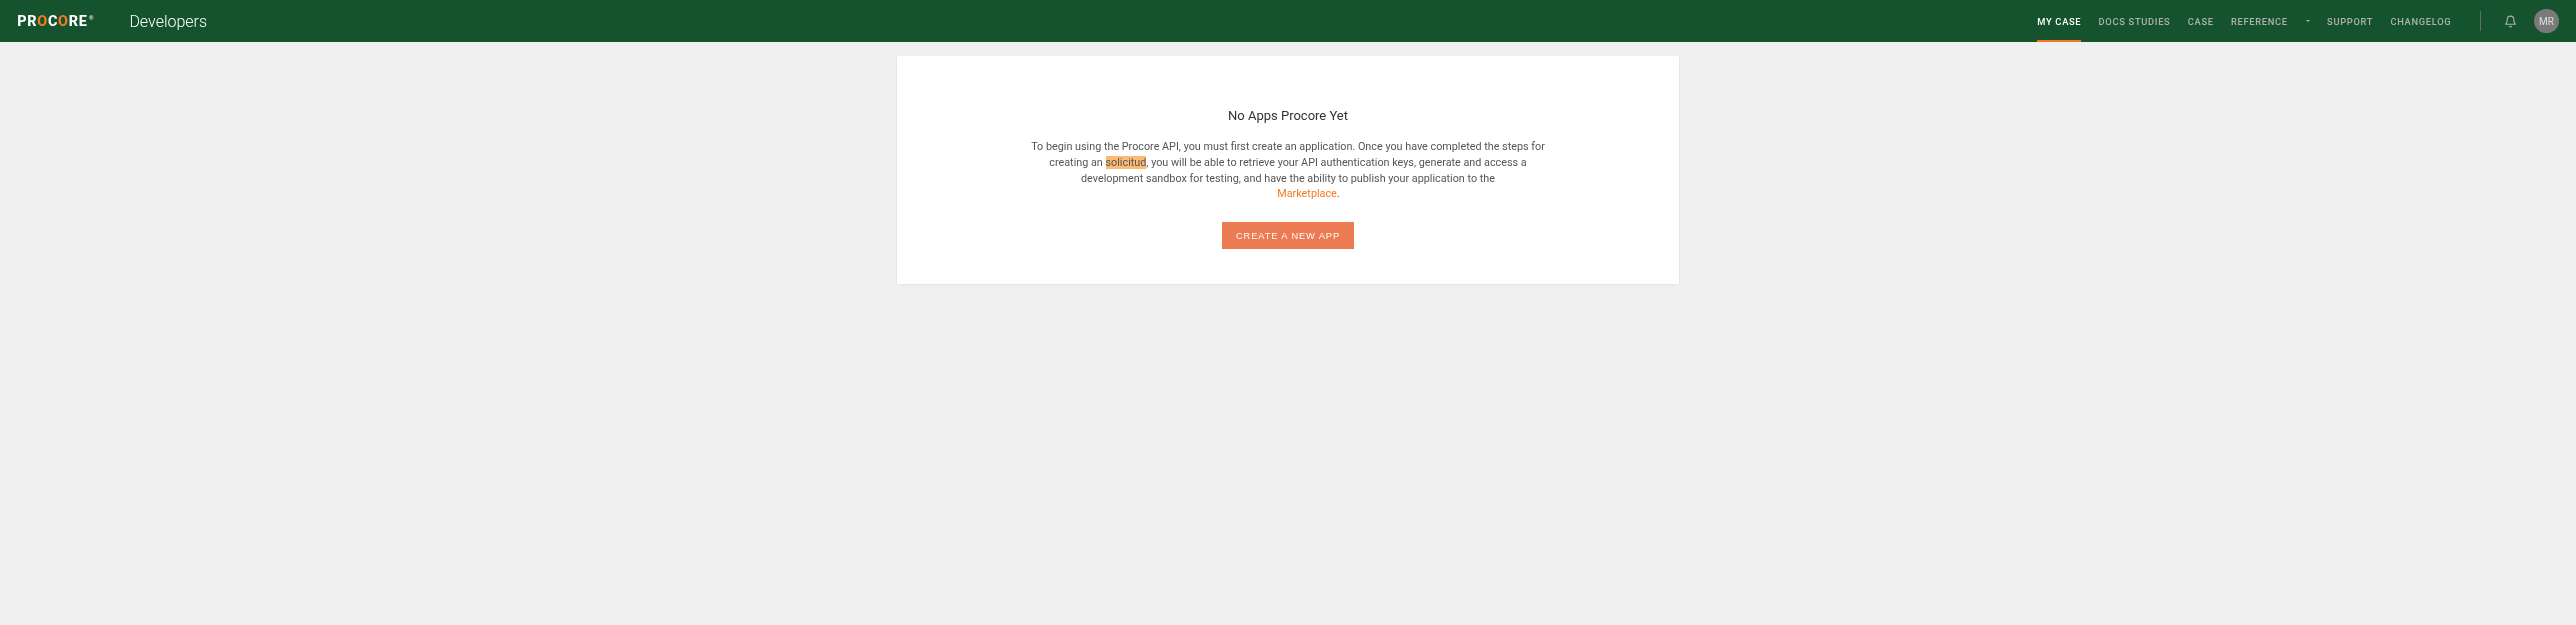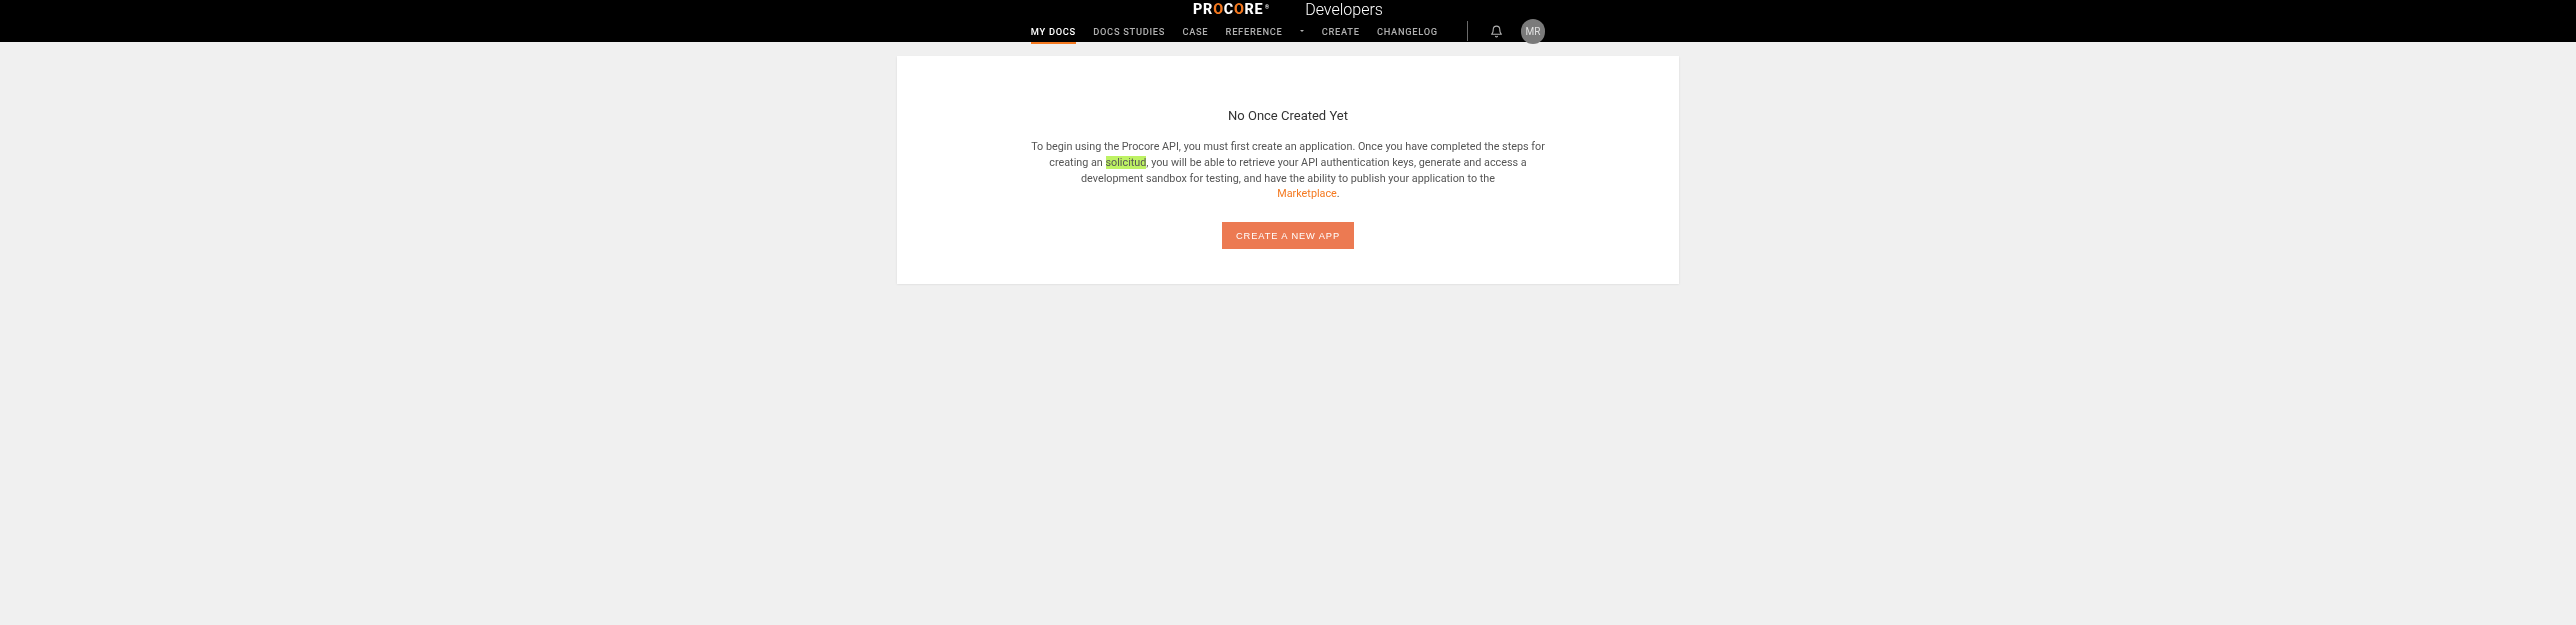--- a/index.html
+++ b/index.html
@@ -8,27 +8,26 @@
       box-sizing: border-box;
     }
     
     body {
       font-family: -apple-system, BlinkMacSystemFont, "Segoe UI", Roboto, Helvetica, Arial, sans-serif;
       background-color: #f0f0f0;
       min-height: 626px;
     }
     
     .header {
-      background-color: #000000;
+      background-color: #14532d;
       height: 42px;
       display: flex;
       align-items: center;
       justify-content: space-between;
       padding: 0 17.3px;
-      flex-direction: column;
     }
     
     .logo {
       display: flex;
       align-items: center;
       gap: 7.2px;
     }
     
     .procore-text {
       color: #ffffff;
@@ -148,21 +147,21 @@
     
     .description {
       color: #555555;
       font-size: 10.8px;
       line-height: 1.45;
       max-width: 518px;
       margin: 0 auto 20px;
     }
     
     .highlight {
-      background-color: #bef264;
+      background-color: #fdba74;
     }
     
     .marketplace-link {
       color: #f47920;
       text-decoration: none;
       cursor: pointer;
       margin-left: 41px;
     }
     
     .create-button {
@@ -178,42 +177,42 @@
   </style>
 </head>
 <body>
 
 <div class="header">
   <div class="logo">
     <span class="procore-text">PR<span class="o">O</span>C<span class="o">O</span>RE<span class="registered">®</span></span>
     <span class="developers-text">Developers</span>
   </div>
   <div class="nav">
-    <a class="nav-item active">MY DOCS</a>
+    <a class="nav-item active">MY CASE</a>
     <a class="nav-item">DOCS STUDIES</a>
     <a class="nav-item">CASE</a>
     <a class="nav-item reference">
       <span>REFERENCE</span>
       <span class="caret"></span>
     </a>
-    <a class="nav-item">CREATE</a>
+    <a class="nav-item">SUPPORT</a>
     <a class="nav-item">CHANGELOG</a>
     <div class="separator"></div>
     <div class="bell-icon">
       <svg width="13" height="13" viewBox="0 0 24 24" fill="none" stroke="#b0b0b0" stroke-width="2" stroke-linecap="round" stroke-linejoin="round">
         <path d="M18 8A6 6 0 0 0 6 8c0 7-3 9-3 9h18s-3-2-3-9"></path>
         <path d="M13.73 21a2 2 0 0 1-3.46 0"></path>
       </svg>
     </div>
     <div class="avatar">MR</div>
   </div>
 </div>
 
 <div class="content">
   <div class="card">
-    <h2 class="heading">No Once Created Yet</h2>
+    <h2 class="heading">No Apps Procore Yet</h2>
     <p class="description">
       <span>To begin using the Procore API, you must first create an application. Once you have completed the steps for creating an </span><span class="highlight">solicitud</span><span>, you will be able to retrieve your API authentication keys, generate and access a development sandbox for testing, and have the ability to publish your application to the </span><a class="marketplace-link">Marketplace</a><span>.</span>
     </p>
     <button class="create-button">CREATE A NEW APP</button>
   </div>
 </div>
 
 
 </body></html>

